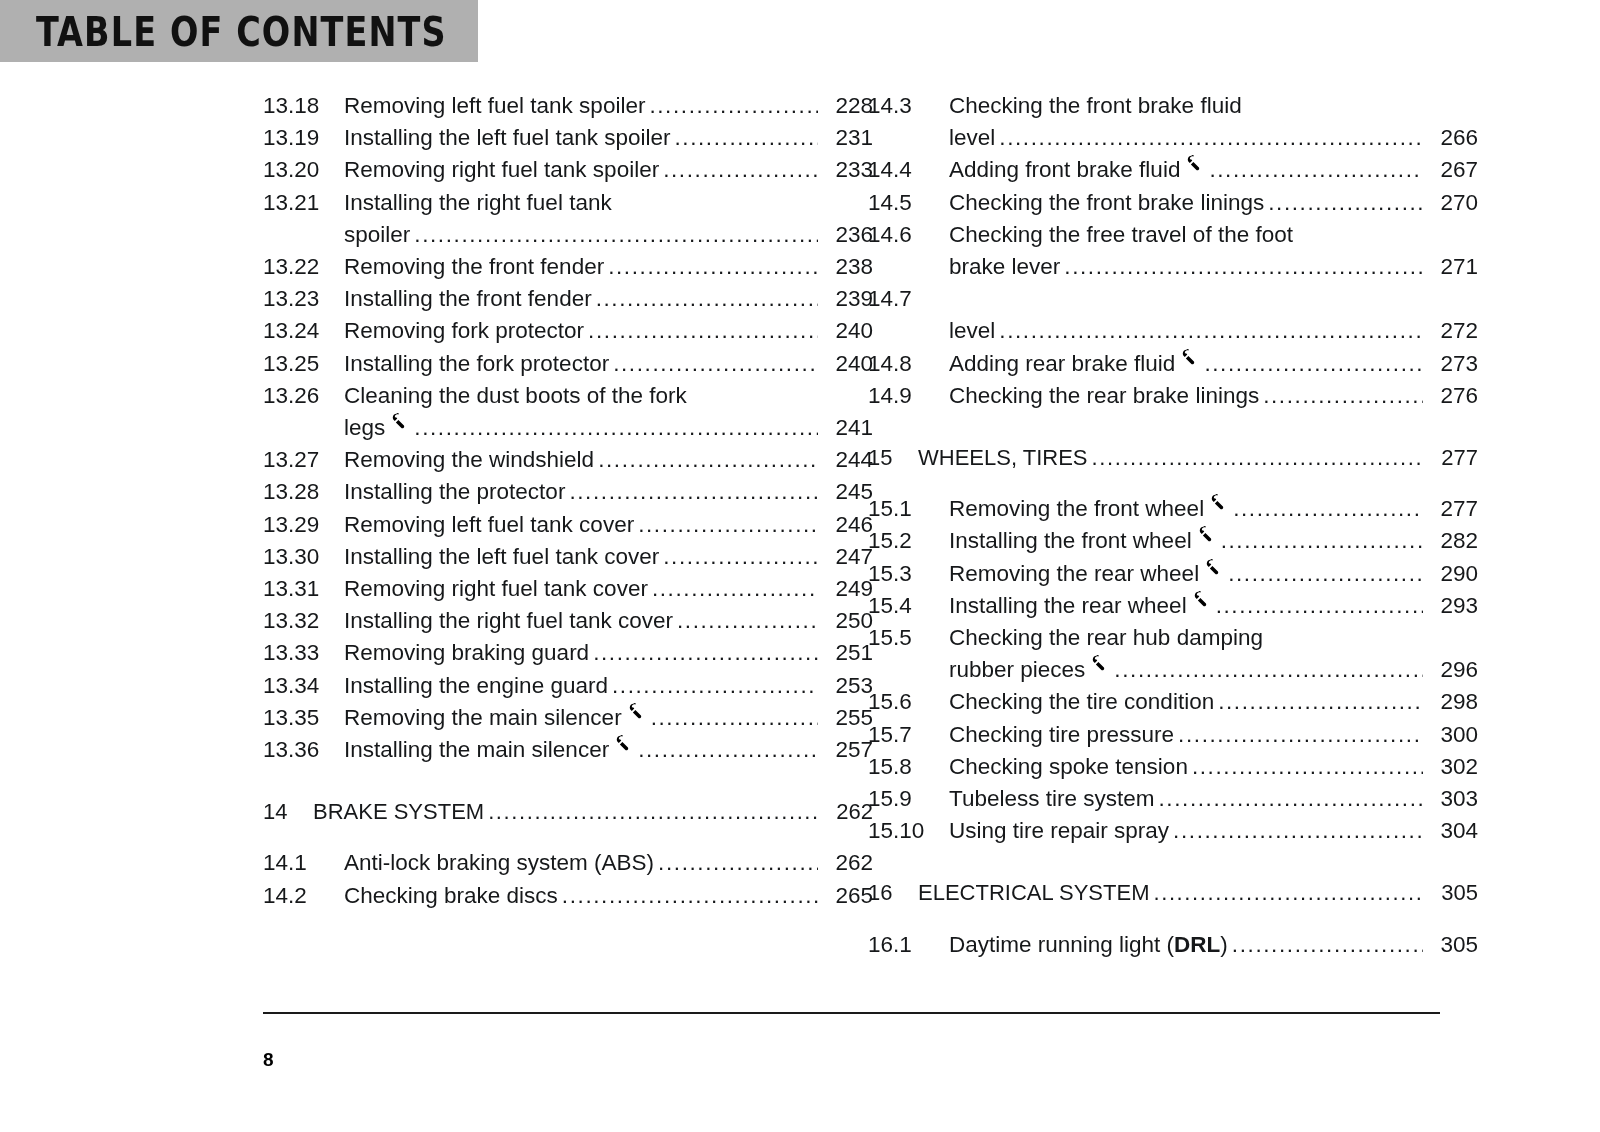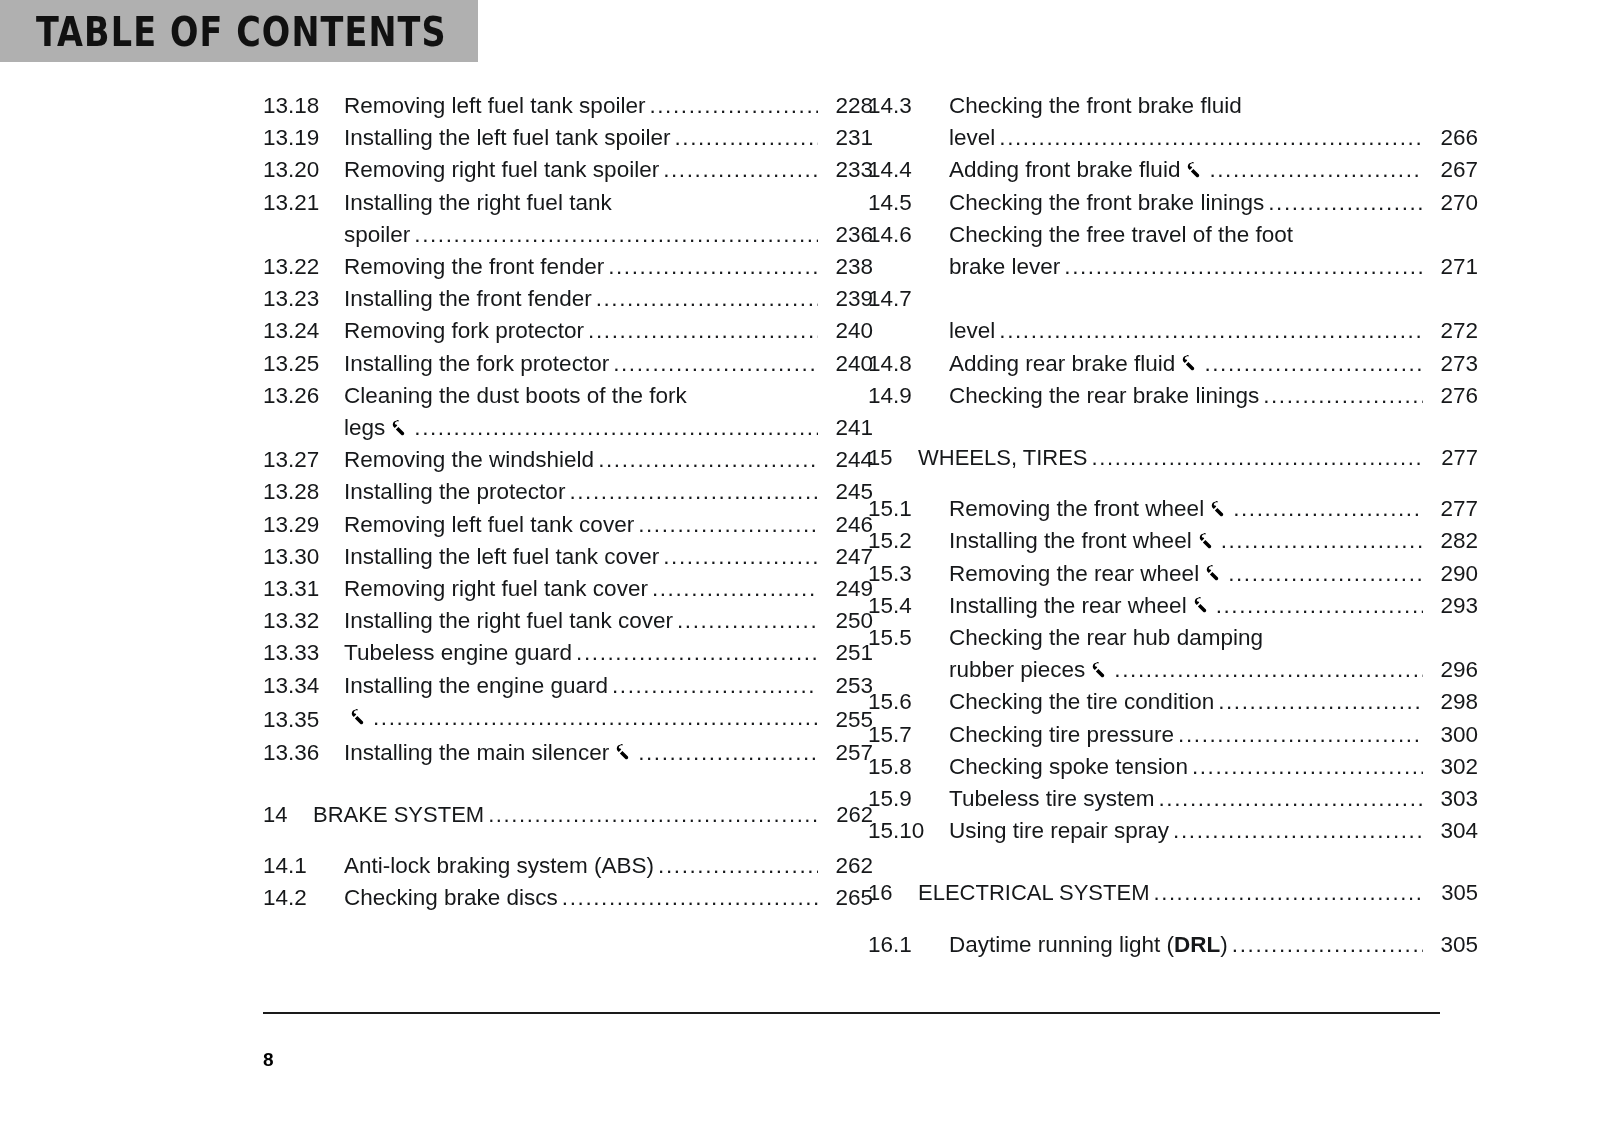--- a/index.html
+++ b/index.html
@@ -64,21 +64,21 @@
   
   .entry.sub .entry-num  { width:81px; }
   
   .entry.chapter .entry-num { width:50px; }
   
   .entry.cont .entry-num { width:81px; }
 
   .entry-body {
     flex:1 1 auto;
     display:flex;
-    align-items:center;
+    align-items:flex-start;
     min-width:0;
     overflow:hidden;
   }
   .entry-title {
     flex:0 0 auto;
   }
   .entry-leader {
     flex:1 1 auto;
     overflow:hidden;
     white-space:nowrap;
@@ -272,36 +272,37 @@
           <span class="entry-num">13.32</span>
           <span class="entry-body">
             <span class="entry-title">Installing the right fuel tank cover</span>
             <span class="entry-leader">................................................................................................................................................................</span>
           </span>
           <span class="entry-page">250</span>
         </div>
         <div class="entry sub">
           <span class="entry-num">13.33</span>
           <span class="entry-body">
-            <span class="entry-title">Tubeless engine guard</span>
+            <span class="entry-title">Removing braking guard</span>
             <span class="entry-leader">................................................................................................................................................................</span>
           </span>
           <span class="entry-page">251</span>
         </div>
         <div class="entry sub">
           <span class="entry-num">13.34</span>
           <span class="entry-body">
             <span class="entry-title">Installing the engine guard</span>
             <span class="entry-leader">................................................................................................................................................................</span>
           </span>
           <span class="entry-page">253</span>
         </div>
         <div class="entry sub">
           <span class="entry-num">13.35</span>
           <span class="entry-body">
+            <span class="entry-title">Removing the main silencer</span>
             <span class="wrench">
               <svg viewBox="0 0 24 24">
                 <path d="M8.2 2.2c-2.6 0-4.7 2.1-4.7 4.7 0 0.9 0.25 1.75 0.7 2.45l-0.05 0.05 1.9 1.9 3.15-3.15-1.9-1.9-0.9 0.9c-0.15-0.35-0.25-0.8-0.25-1.25 0-1.65 1.35-3 3-3 0.45 0 0.9 0.1 1.25 0.3l1.1-1.1c-0.75-0.5-1.65-0.9-2.6-0.9z M10.6 10.1l-3.2 3.2 6.7 6.7c0.85 0.85 2.25 0.85 3.1 0l0.1-0.1c0.85-0.85 0.85-2.25 0-3.1z" fill="#000000"></path>
               </svg>
             </span>
             <span class="entry-leader">................................................................................................................................................................</span>
           </span>
           <span class="entry-page">255</span>
         </div>
         <div class="entry sub">

